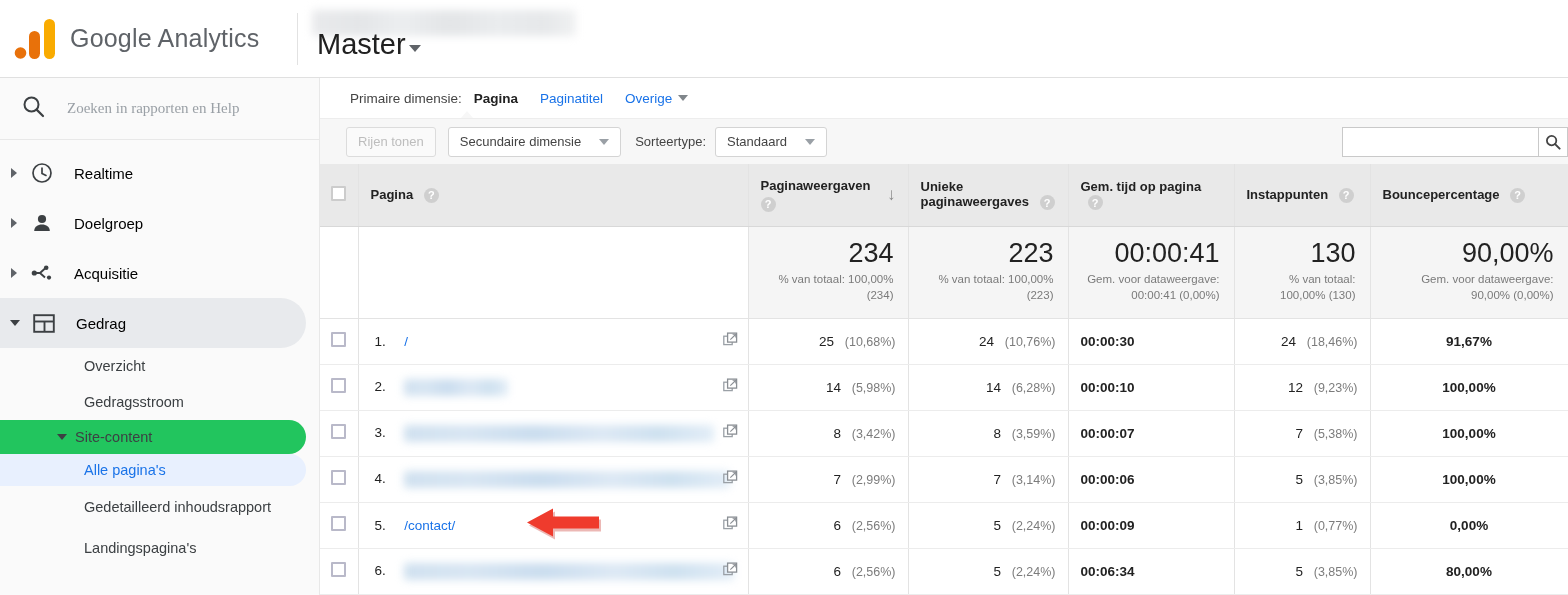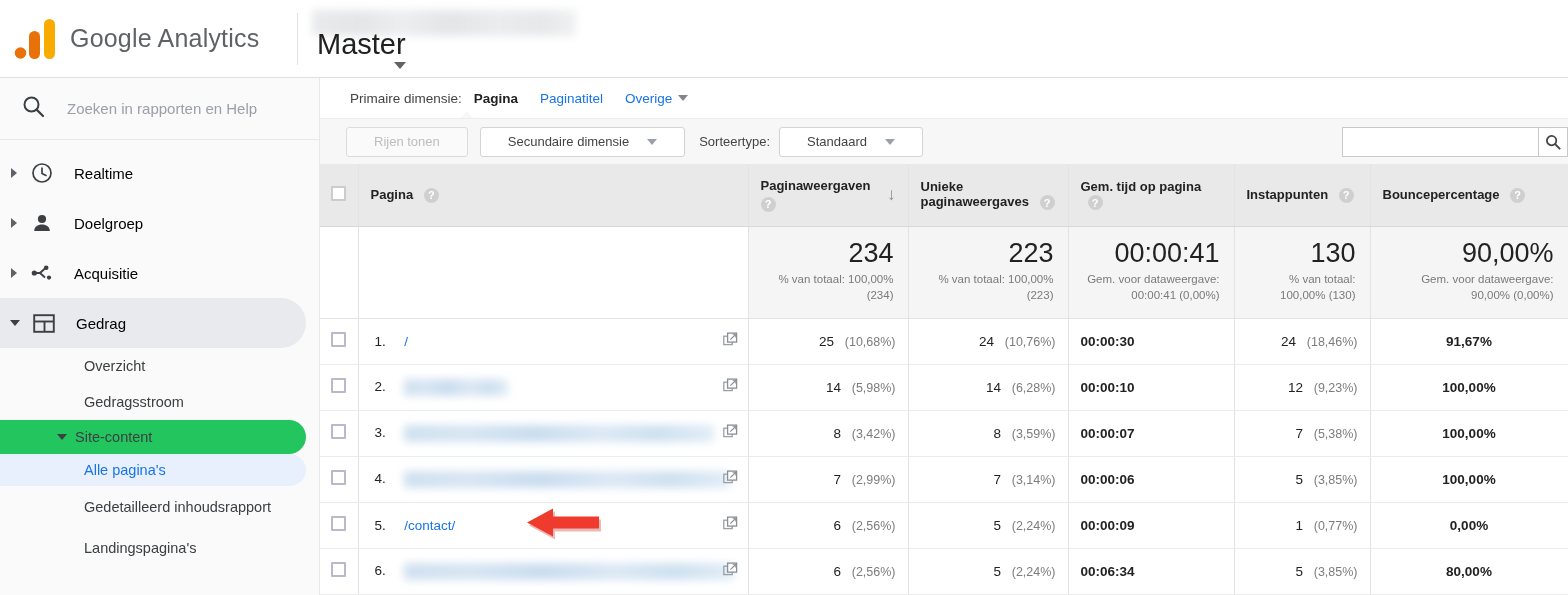--- a/index.html
+++ b/index.html
@@ -29,21 +29,21 @@
     background: #e2e2e2;
   }
   .acct-redact {
     position: absolute; left: 312px; top: 10px; width: 264px; height: 26px;
     background: linear-gradient(90deg,#e9eaec 0%,#e4e6e8 18%,#eceef0 34%,#e3e5e7 52%,#eaecee 70%,#e6e8ea 88%,#f0f1f2 100%);
     filter: blur(4px);
     border-radius: 2px;
   }
   .master-wrap {
     position: absolute; left: 317px; top: 30px;
-    display: flex; align-items: flex-end; gap: 3px; flex-direction: column;
+    display: flex; align-items: flex-end; gap: 3px;
   }
   .master-label { font-size: 29px; color: #212121; line-height: 1; }
   .caret-dn {
     width: 0; height: 0; border-left: 6px solid transparent;
     border-right: 6px solid transparent; border-top: 7px solid #5f6368;
     margin-bottom: 7px;
   }
 
   
   .sidebar {
@@ -51,21 +51,21 @@
     background: #fafafa; border-right: 1px solid #e8e8e8;
   }
   .search-row {
     height: 62px; display: flex; align-items: center;
     border-bottom: 1px solid #e8e8e8;
   }
   .search-icon { margin-left: 22px; margin-right: 20px; }
   .search-inp {
     border: none; outline: none; background: transparent;
     font-size: 15px; color: #c2410c; width: 210px;
-    font-family: Liberation Sans, sans-serif;
+    font-family: Liberation Serif, serif;
   }
   .search-inp::placeholder { color: #9aa0a6; }
 
   .navlist { padding-top: 8px; }
   .nav-item {
     height: 50px; display: flex; align-items: center;
     position: relative; cursor: pointer;
   }
   .nav-item .tri {
     width: 0; height: 0; margin-left: 11px; margin-right: 12px;
@@ -126,21 +126,21 @@
     border-bottom: 7px solid #f7f7f7;
   }
 
   .toolbar {
     height: 46px; background: #f7f7f7; border-top: 1px solid #ededed;
     display: flex; align-items: center; padding-left: 26px; position: relative;
   }
   .btn {
     height: 30px; border: 1px solid #d4d4d4; background: #fff; border-radius: 3px;
     font-size: 13px; color: #444; display: flex; align-items: center;
-    padding: 0 27px; cursor: pointer; font-family: "Liberation Sans", sans-serif;
+    padding: 0 11px; cursor: pointer; font-family: "Liberation Sans", sans-serif;
   }
   .btn.disabled { color: #bdbdbd; border-color: #dcdcdc; background: #fafafa; cursor: default; }
   .btn .sel-caret {
     width: 0; height: 0; border-left: 5px solid transparent; border-right: 5px solid transparent;
     border-top: 6px solid #9aa0a6; margin-left: 18px;
   }
   .tb-lbl { font-size: 13px; color: #444; margin: 0 9px 0 14px; }
   .searchbox { position: absolute; right: 0; top: 8px; display: flex; }
   .searchbox input {
     width: 196px; height: 30px; border: 1px solid #c9c9c9; border-right: none;

